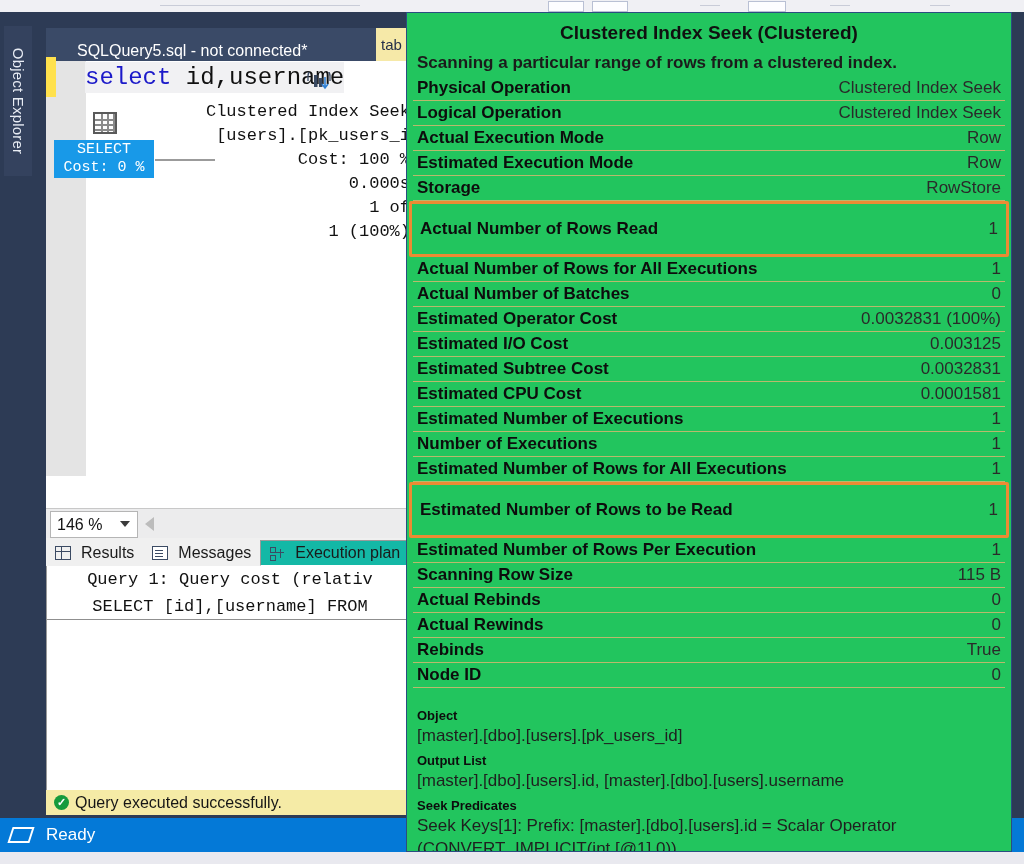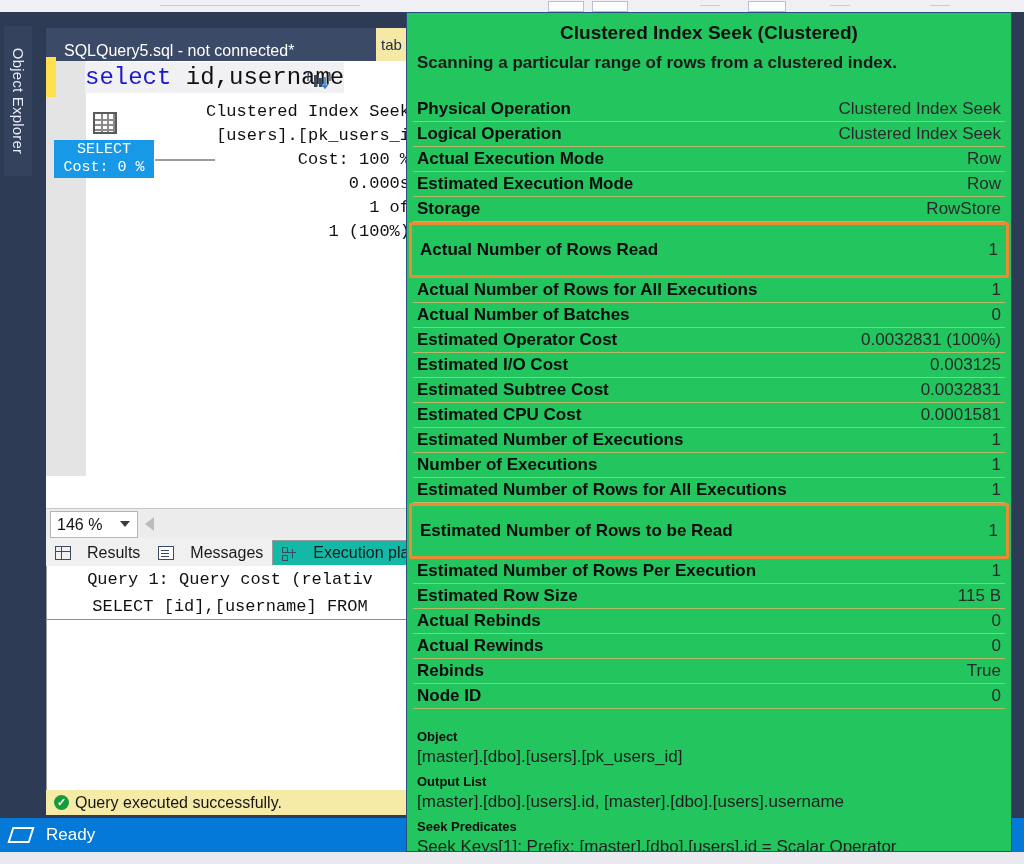--- a/index.html
+++ b/index.html
@@ -43,21 +43,21 @@
   
   #editor-window{
     position:absolute;left:46px;top:16px;width:364px;height:480px;
     background:#ffffff;
   }
   #editor-tabstrip{
     position:absolute;left:0;top:0;width:364px;height:33px;
     background:#3a4a67;
   }
   #tab-sqlquery{
-    position:absolute;left:4px;top:0;height:45px;
+    position:absolute;left:17px;top:0;height:45px;
     padding:0 14px;display:flex;align-items:center;
     color:#ffffff;font-size:16px;white-space:nowrap;
   }
   #tab-partial{
     position:absolute;left:330px;top:0;width:34px;height:33px;
     background:#f6e9a8;color:#25304a;font-size:15px;
     display:flex;align-items:center;padding-left:5px;overflow:hidden;
     box-sizing:border-box;
   }
   #editor-gutter{
@@ -100,21 +100,21 @@
     border-right:9px solid #bcbcbc;
   }
 
   
   #results-tabs{
     position:absolute;left:46px;top:526px;width:364px;height:28px;
     background:#f0f0f0;border-bottom:1px solid #9a9a9a;
     display:flex;align-items:flex-end;
   }
   .res-tab{
-    display:flex;align-items:center;gap:16px;height:26px;
+    display:flex;align-items:center;gap:10px;height:26px;
     padding:0 8px;font-size:16px;color:#1a1a1a;white-space:nowrap;
     border:1px solid transparent;box-sizing:border-box;
   }
   .res-tab.active{background:#14b8a6;border:1px solid #9a9a9a;border-bottom:1px solid #ffffff;}
   .res-ico{display:inline-block;width:16px;height:14px;position:relative;}
   .ico-grid{border:1.4px solid #3b4a63;box-sizing:border-box;}
   .ico-grid:before{content:"";position:absolute;left:0;top:4px;right:0;height:1.2px;background:#3b4a63;}
   .ico-grid:after{content:"";position:absolute;left:5px;top:0;bottom:0;width:1.2px;background:#3b4a63;}
   .ico-msg{border:1.4px solid #3b4a63;box-sizing:border-box;background:#fff;}
   .ico-msg:before{content:"";position:absolute;left:2px;top:3px;width:8px;height:1.2px;background:#3b4a63;box-shadow:0 3px 0 #3b4a63,0 6px 0 #3b4a63;}
@@ -201,21 +201,21 @@
     overflow:hidden;
   }
   #tt-title{
     text-align:center;font-size:19px;font-weight:bold;color:#101010;
     padding:9px 10px 2px 10px;
   }
   #tt-desc{
     font-size:17px;color:#1b1b1b;padding:6px 10px 0 10px;line-height:22px;font-weight:bold;
   }
   #tt-table{
-    margin-top:23px;padding:0 6px;
+    margin-top:2px;padding:0 6px;
   }
   .tt-row{
     display:flex;justify-content:space-between;align-items:center;
     border-bottom:1px solid #b9b96c;
     padding:2px 4px;min-height:21px;box-sizing:border-box;
   }
   .tt-row .k{font-size:17px;font-weight:bold;color:#0d0d0d;white-space:nowrap;}
   .tt-row .v{font-size:17px;color:#2a2a2a;white-space:nowrap;text-align:right;}
   .tt-row.hl{
     border:3px solid #ec8b33;border-radius:2px;
@@ -400,21 +400,21 @@
       </div>
       <div class="tt-row hl">
         <span class="k">Estimated Number of Rows to be Read</span>
         <span class="v">1</span>
       </div>
       <div class="tt-row">
         <span class="k">Estimated Number of Rows Per Execution</span>
         <span class="v">1</span>
       </div>
       <div class="tt-row">
-        <span class="k">Estimated Row Size</span>
+        <span class="k">Scanning Row Size</span>
         <span class="v">115 B</span>
       </div>
       <div class="tt-row">
         <span class="k">Actual Rebinds</span>
         <span class="v">0</span>
       </div>
       <div class="tt-row">
         <span class="k">Actual Rewinds</span>
         <span class="v">0</span>
       </div>

